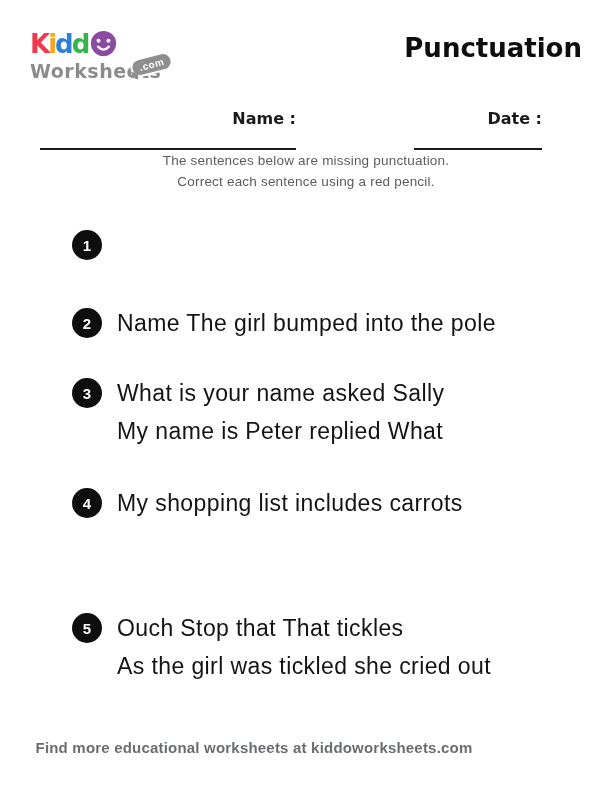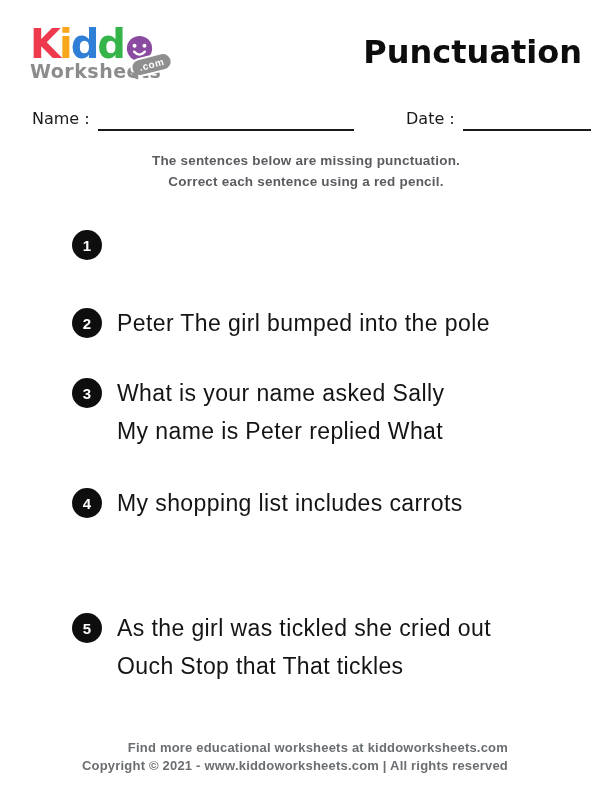--- a/index.html
+++ b/index.html
@@ -3,21 +3,21 @@
 <meta charset="utf-8">
 <style>
   html,body{margin:0;padding:0;background:#ffffff;}
   .page{
     position:relative;width:612px;height:792px;background:#ffffff;
     font-family:"Liberation Sans", sans-serif;overflow:hidden;
   }
 
   
   .logo{position:absolute;left:30px;top:24px;width:150px;}
-  .kiddo{font-family:"DejaVu Sans", sans-serif;font-weight:bold;font-size:40px;
+  .kiddo{font-family:"DejaVu Sans", sans-serif;font-weight:bold;font-size:26px;
          line-height:40px;letter-spacing:-2px;white-space:nowrap;text-decoration:underline;}
   .kiddo .lk{display:inline-block;}
   .l-red{color:#ee3a4c;}
   .l-orange{color:#f9a71a;}
   .l-blue{color:#2f7fd6;}
   .l-green{color:#35b44a;}
   .smiley-wrap{display:inline-block;width:27px;height:27px;vertical-align:-4px;margin-left:2px;}
   .worksheets{font-family:"DejaVu Sans", sans-serif;font-weight:bold;font-size:19px;
               color:#8c8c8c;letter-spacing:0.5px;margin-top:-4px;}
   .com-badge{
@@ -26,53 +26,53 @@
     padding:2px 7px;border-radius:12px;border:2px solid #ffffff;letter-spacing:0.5px;
   }
   .com-badge::after{
     content:"";position:absolute;left:-3px;bottom:-3px;width:7px;height:7px;
     background:#8f8f8f;border-radius:0 0 0 8px;transform:rotate(15deg);
   }
 
   
   .title{
     position:absolute;top:33px;right:30px;
-    font-family:"DejaVu Sans", sans-serif;font-weight:bold;font-size:32px;color:#0d0d0d;
+    font-family:"DejaVu Sans", sans-serif;font-weight:bold;font-size:26px;color:#0d0d0d;
   }
 
   
-  .field{position:absolute;top:109px;display:flex;
-         font-family:"DejaVu Sans", sans-serif;font-weight:normal;font-size:16px;color:#1a1a1a;}
+  .field{position:absolute;top:109px;display:flex;align-items:flex-end;
+         font-family:"DejaVu Sans", sans-serif;font-weight:bold;font-size:16px;color:#1a1a1a;flex-direction:column;}
   .field-name{left:32px;}
   .field-date{left:406px;}
   .fill-line{display:inline-block;border-bottom:2px solid #1a1a1a;height:20px;margin-left:8px;}
   .field-name .fill-line{width:256px;}
   .field-date .fill-line{width:128px;}
 
   
   .instructions{
     position:absolute;top:150px;left:0;width:612px;text-align:center;
-    color:#5a5c60;font-size:13.5px;line-height:21px;font-weight:bold;letter-spacing:0.2px;
+    color:#5a5c60;font-size:13.5px;line-height:21px;font-weight:normal;letter-spacing:0.2px;
   }
 
   
   .item{position:absolute;left:72px;display:flex;gap:15px;}
   .item-1{top:226px;} .item-2{top:304px;} .item-3{top:374px;}
   .item-4{top:484px;} .item-5{top:609px;}
   .item-num{
     width:30px;height:30px;border-radius:50%;background:#0e0e0e;color:#ffffff;
     font-size:15px;font-weight:bold;display:flex;align-items:center;justify-content:center;
     margin-top:4px;flex:none;
   }
   .item-lines{font-size:23px;line-height:38px;color:#141414;letter-spacing:0.4px;white-space:nowrap;}
 
   
   .footer{
-    position:absolute;left:0;top:739px;width:508px;text-align:right;
-    color:#6b6e71;font-size:13px;line-height:18px;font-weight:bold;letter-spacing:0.2px;
+    position:absolute;left:0;top:739px;width:508px;text-align:center;
+    color:#6b6e71;font-size:15px;line-height:18px;font-weight:bold;letter-spacing:0.2px;
   }
 </style>
 </head>
 <body>
 
 <div class="page">
 
   <div class="logo">
     <div class="kiddo">
       <span class="lk l-red">K</span><span class="lk l-orange">i</span><span class="lk l-blue">d</span><span class="lk l-green">d</span><span class="smiley-wrap"><svg viewBox="0 0 30 30" width="27" height="27">
@@ -102,21 +102,21 @@
     <div>Correct each sentence using a red pencil.</div>
   </div>
 
   <div class="item item-1">
     <span class="item-num">1</span>
   </div>
 
   <div class="item item-2">
     <span class="item-num">2</span>
     <div class="item-lines">
-      <div>Peter The girl bumped into the pole</div>
+      <div>Name The girl bumped into the pole</div>
     </div>
   </div>
 
   <div class="item item-3">
     <span class="item-num">3</span>
     <div class="item-lines">
       <div>What is your name asked Sally</div>
       <div>My name is Peter replied What</div>
     </div>
   </div>
@@ -124,23 +124,22 @@
   <div class="item item-4">
     <span class="item-num">4</span>
     <div class="item-lines">
       <div>My shopping list includes carrots</div>
     </div>
   </div>
 
   <div class="item item-5">
     <span class="item-num">5</span>
     <div class="item-lines">
+      <div>Ouch Stop that That tickles</div>
       <div>As the girl was tickled she cried out</div>
-      <div>Ouch Stop that That tickles</div>
     </div>
   </div>
 
   <div class="footer">
     <div>Find more educational worksheets at kiddoworksheets.com</div>
-    <div>Copyright © 2021 - www.kiddoworksheets.com | All rights reserved</div>
   </div>
 
 </div>
 
 </body></html>

